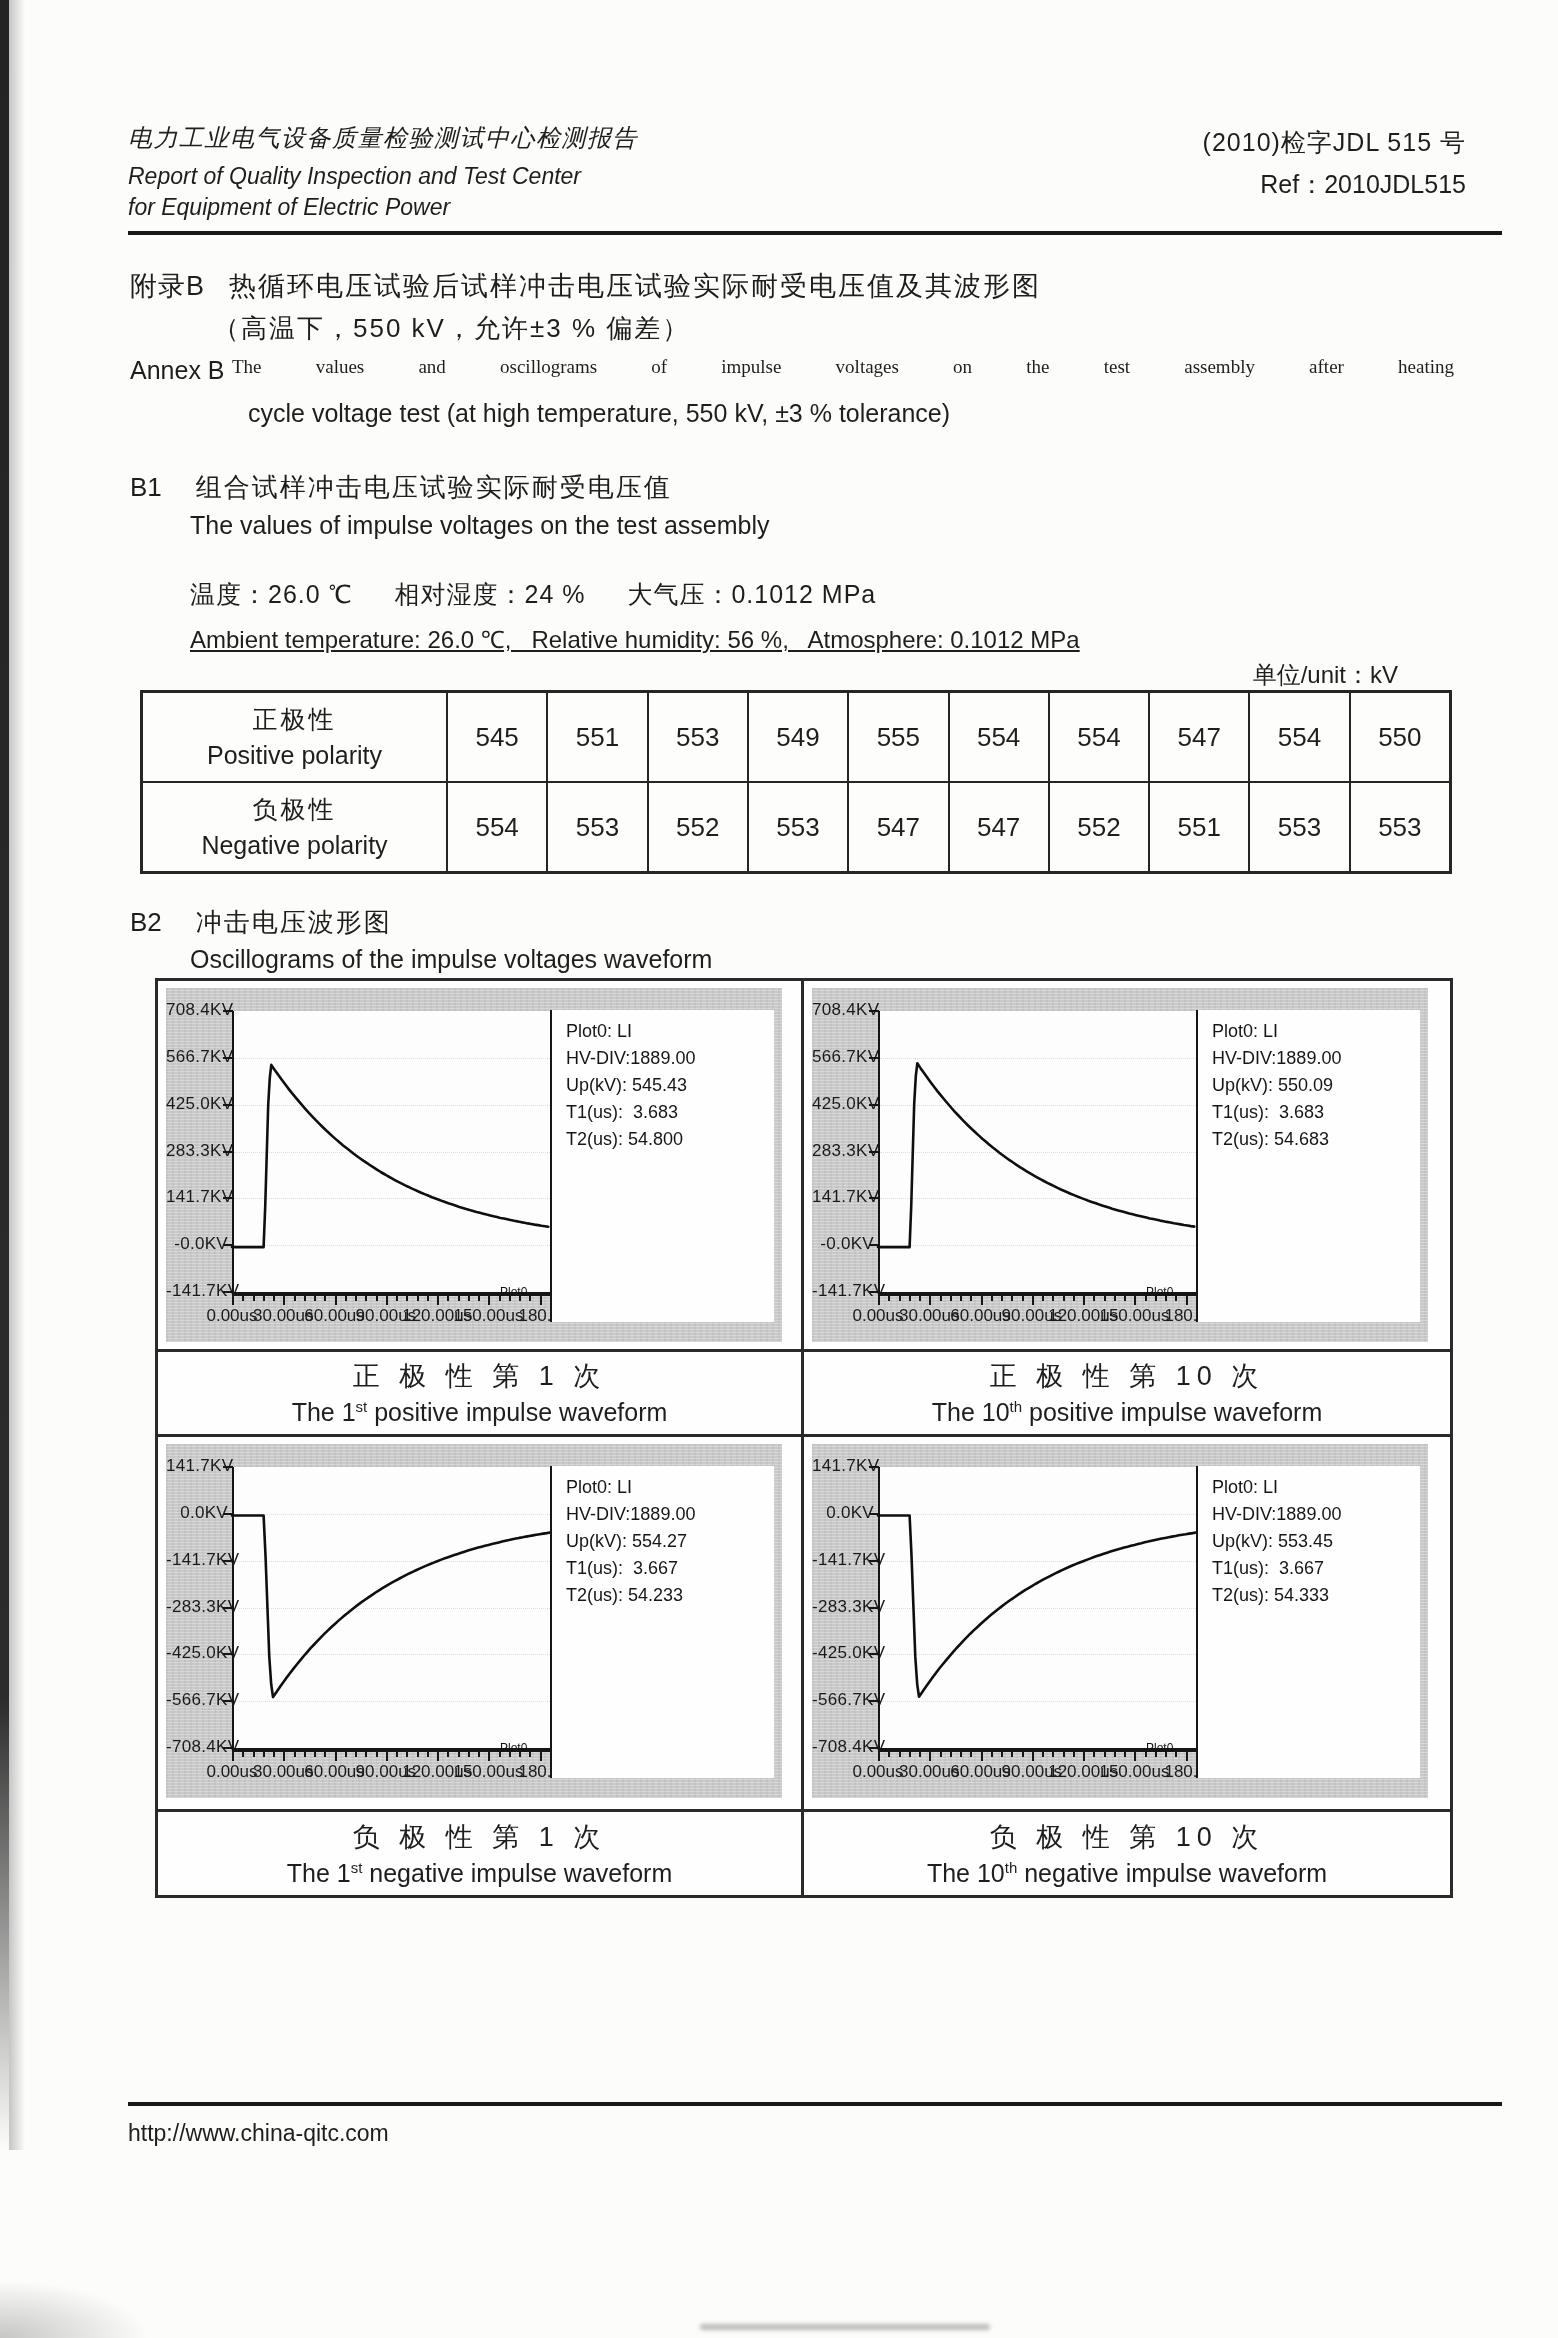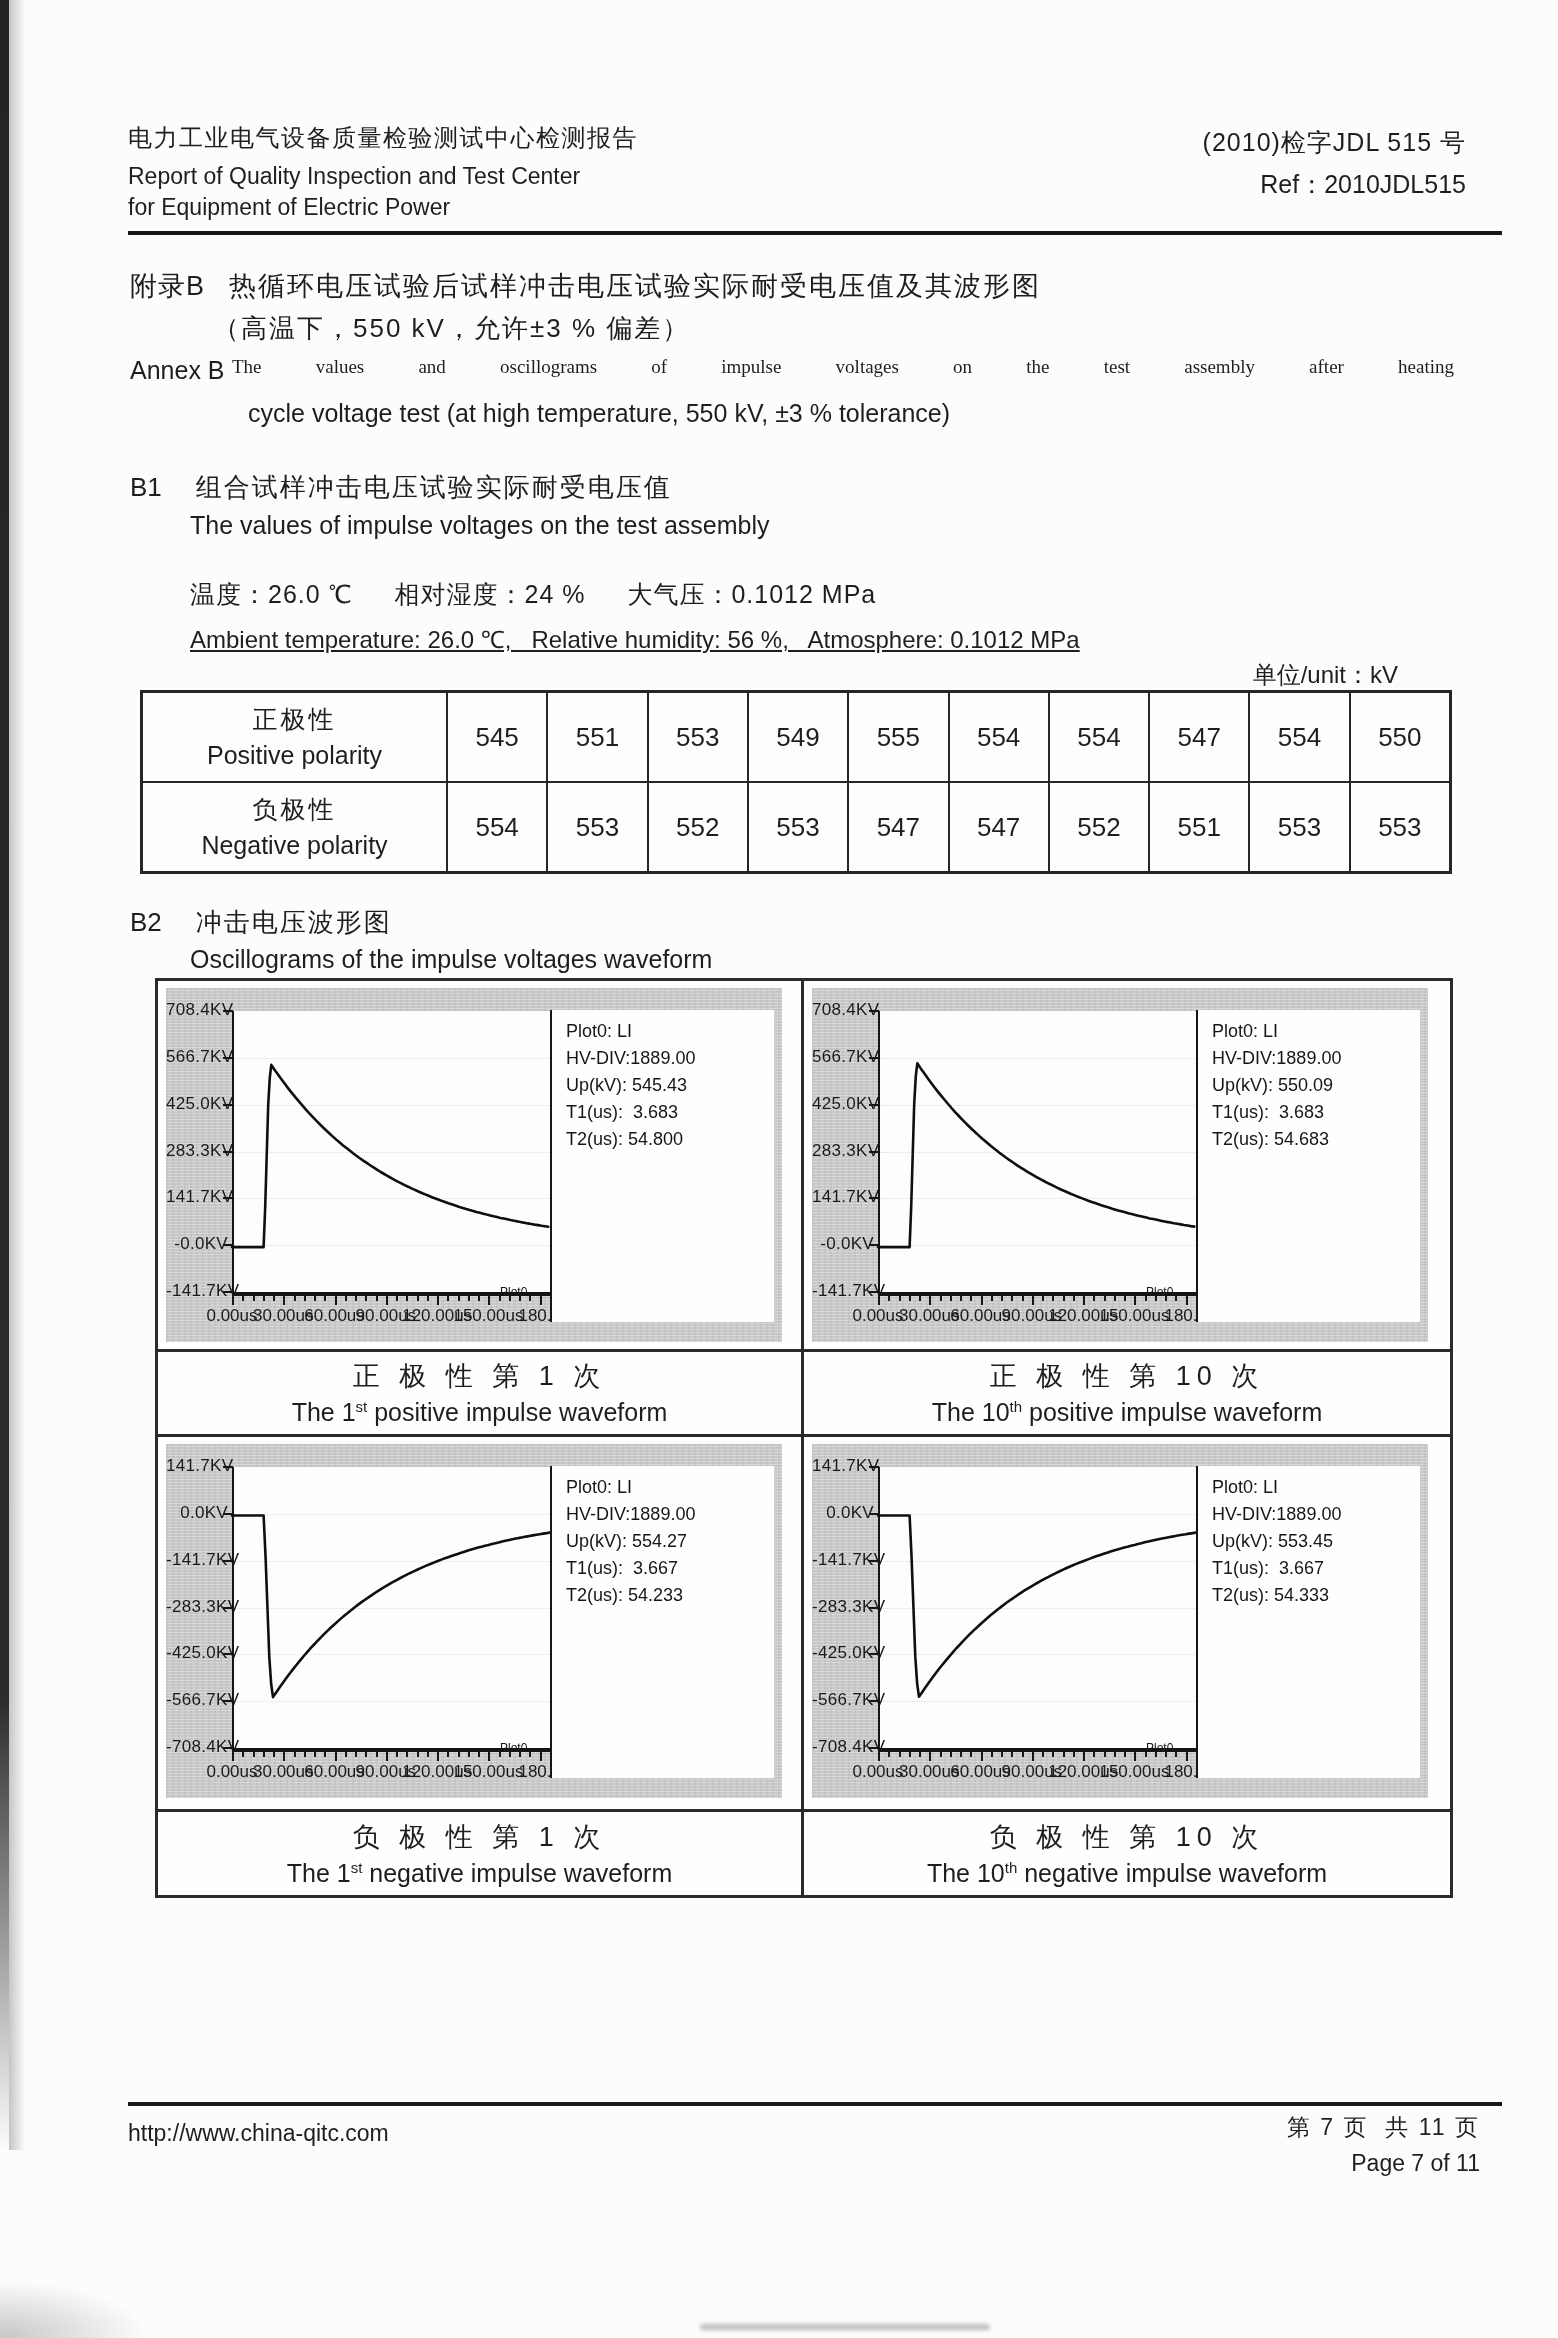--- a/index.html
+++ b/index.html
@@ -10,21 +10,21 @@
   .scan-strip{position:absolute;left:0;top:0;width:9px;height:2150px;
     background:linear-gradient(to bottom,#232323 0,#2c2c2c 1700px,rgba(44,44,44,0) 2150px);}
   .scan-strip2{position:absolute;left:9px;top:0;width:16px;height:2150px;
     background:linear-gradient(to right,rgba(70,70,70,.30),rgba(70,70,70,0));}
   .scan-blot{position:absolute;left:0;top:2280px;width:150px;height:58px;
     background:radial-gradient(ellipse at 0% 100%,rgba(110,110,110,.38),rgba(110,110,110,0) 70%);}
   .scan-smudge{position:absolute;left:700px;top:2324px;width:290px;height:6px;
     background:rgba(90,90,90,.4);border-radius:3px;filter:blur(2px);}
 
   
-  .hdr-left{position:absolute;left:128px;top:122px;}
+  .hdr-left{position:absolute;left:128px;top:122px;font-style:italic;}
   .hdr-zh{font-size:24px;letter-spacing:1.5px;margin-bottom:7px;}
   .hdr-en{font-size:23px;line-height:31px;}
   .hdr-right{position:absolute;right:92px;top:126px;text-align:right;}
   .ref-zh{font-size:25px;letter-spacing:1px;}
   .ref-en{font-size:25px;margin-top:9px;}
   .rule{position:absolute;left:128px;width:1374px;height:4px;background:#181818;}
   .rule-top{top:231px;}
   .rule-bottom{top:2102px;}
 
   
@@ -492,17 +492,13 @@
       <div class="cap-en"><span>The 1</span><sup>st</sup><span> negative impulse waveform</span></div>
     </div>
     <div class="cg-cell cap-cell">
       <div class="cap-zh">负 极 性 第 10 次</div>
       <div class="cap-en"><span>The 10</span><sup>th</sup><span> negative impulse waveform</span></div>
     </div>
   </div>
 
   <div class="rule rule-bottom"></div>
   <div class="footer-url">http://www.china-qitc.com</div>
-  <div class="footer-pages">
-    <div class="fp-zh">第 7 页  共 11 页</div>
-    <div class="fp-en">Page 7 of 11</div>
-  </div>
 </div>
 
 </body></html>

